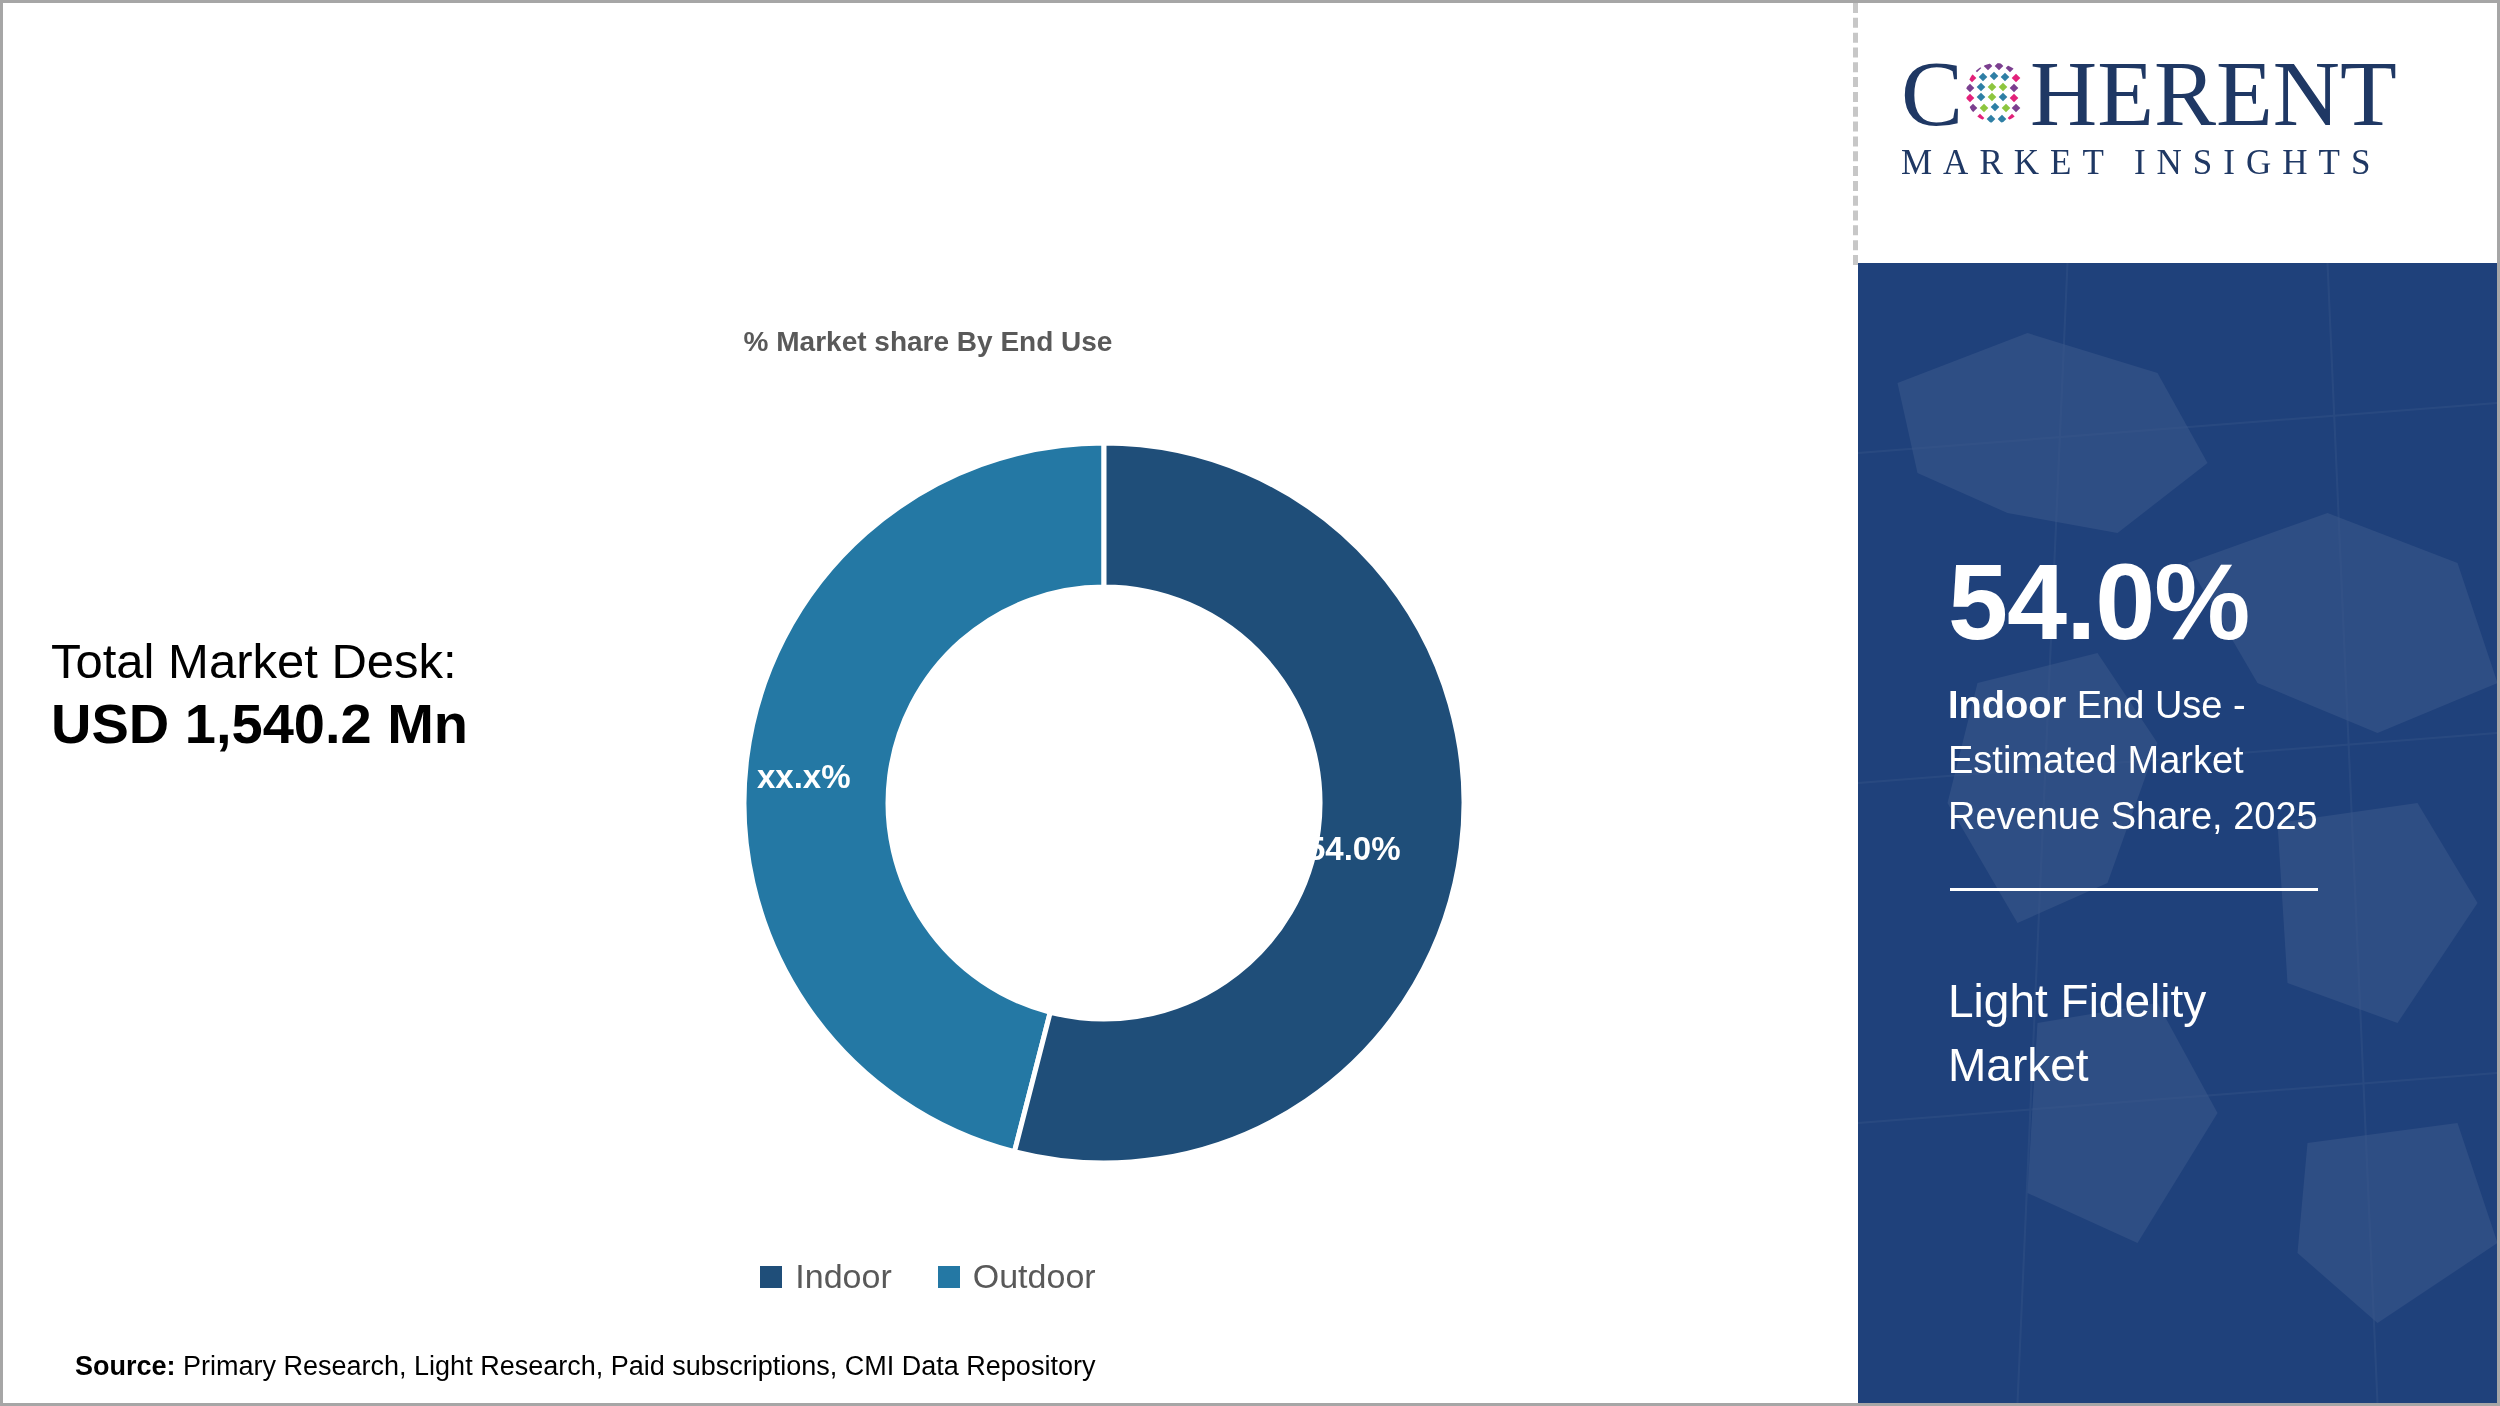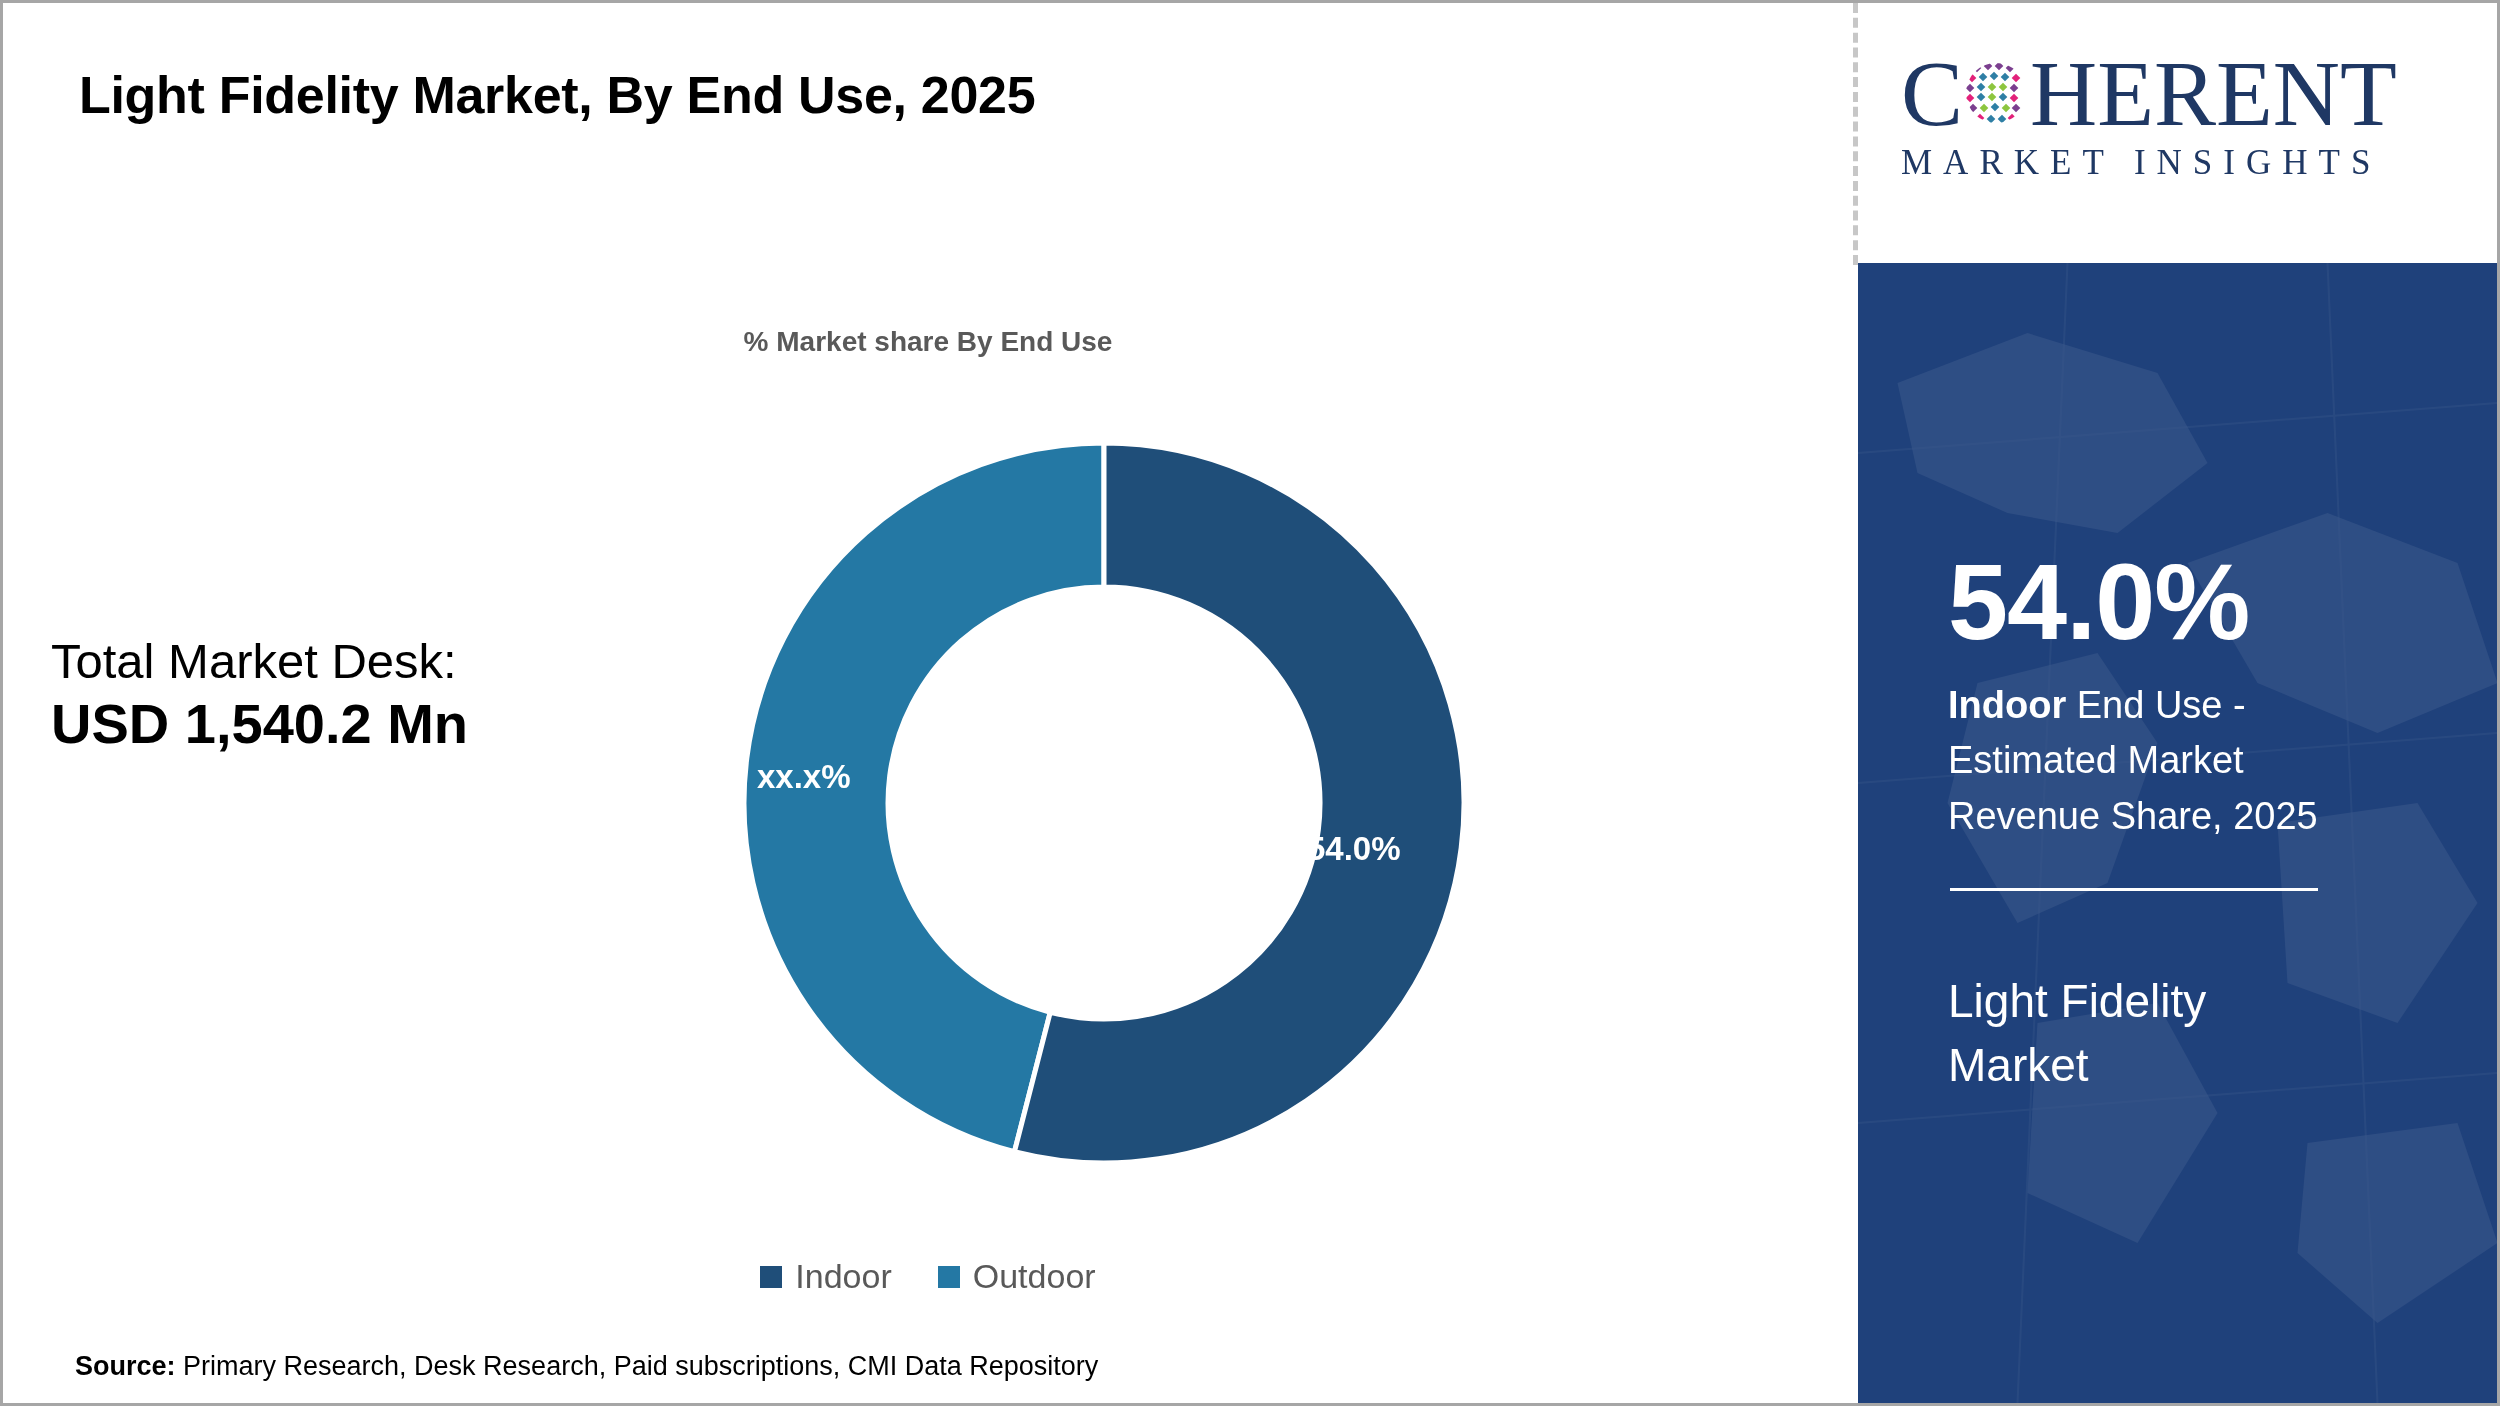--- a/index.html
+++ b/index.html
@@ -238,21 +238,20 @@
     color: #000000;
     white-space: nowrap;
   }
   #source-note .bold { font-weight: 700; }
 </style>
 </head>
 <body>
 
 <div id="frame">
 
-  <div id="page-title">Light Fidelity Market, By End Use, 2025</div>
 
   <div id="top-divider"></div>
 
   <div id="logo">
     <div id="logo-wordmark">
       <span class="logo-letter">C</span>
       <span id="logo-globe">
         <svg viewBox="0 0 64 70" xmlns="http://www.w3.org/2000/svg" aria-hidden="true">
           <defs>
             <clipPath id="globeClip">
@@ -359,16 +358,16 @@
       <span class="legend-swatch" id="swatch-indoor" style="background: rgb(31, 78, 121);"></span>
       <span class="legend-label">Indoor</span>
     </div>
     <div class="legend-item">
       <span class="legend-swatch" id="swatch-outdoor" style="background: rgb(36, 120, 164);"></span>
       <span class="legend-label">Outdoor</span>
     </div>
   </div>
 
   <div id="source-note">
-    <span class="bold">Source:</span><span> Primary Research, Desk Research, Paid subscriptions, CMI Data Repository</span>
+    <span class="bold">Source:</span><span> Primary Research, Light Research, Paid subscriptions, CMI Data Repository</span>
   </div>
 
 </div>
 
 </body></html>

